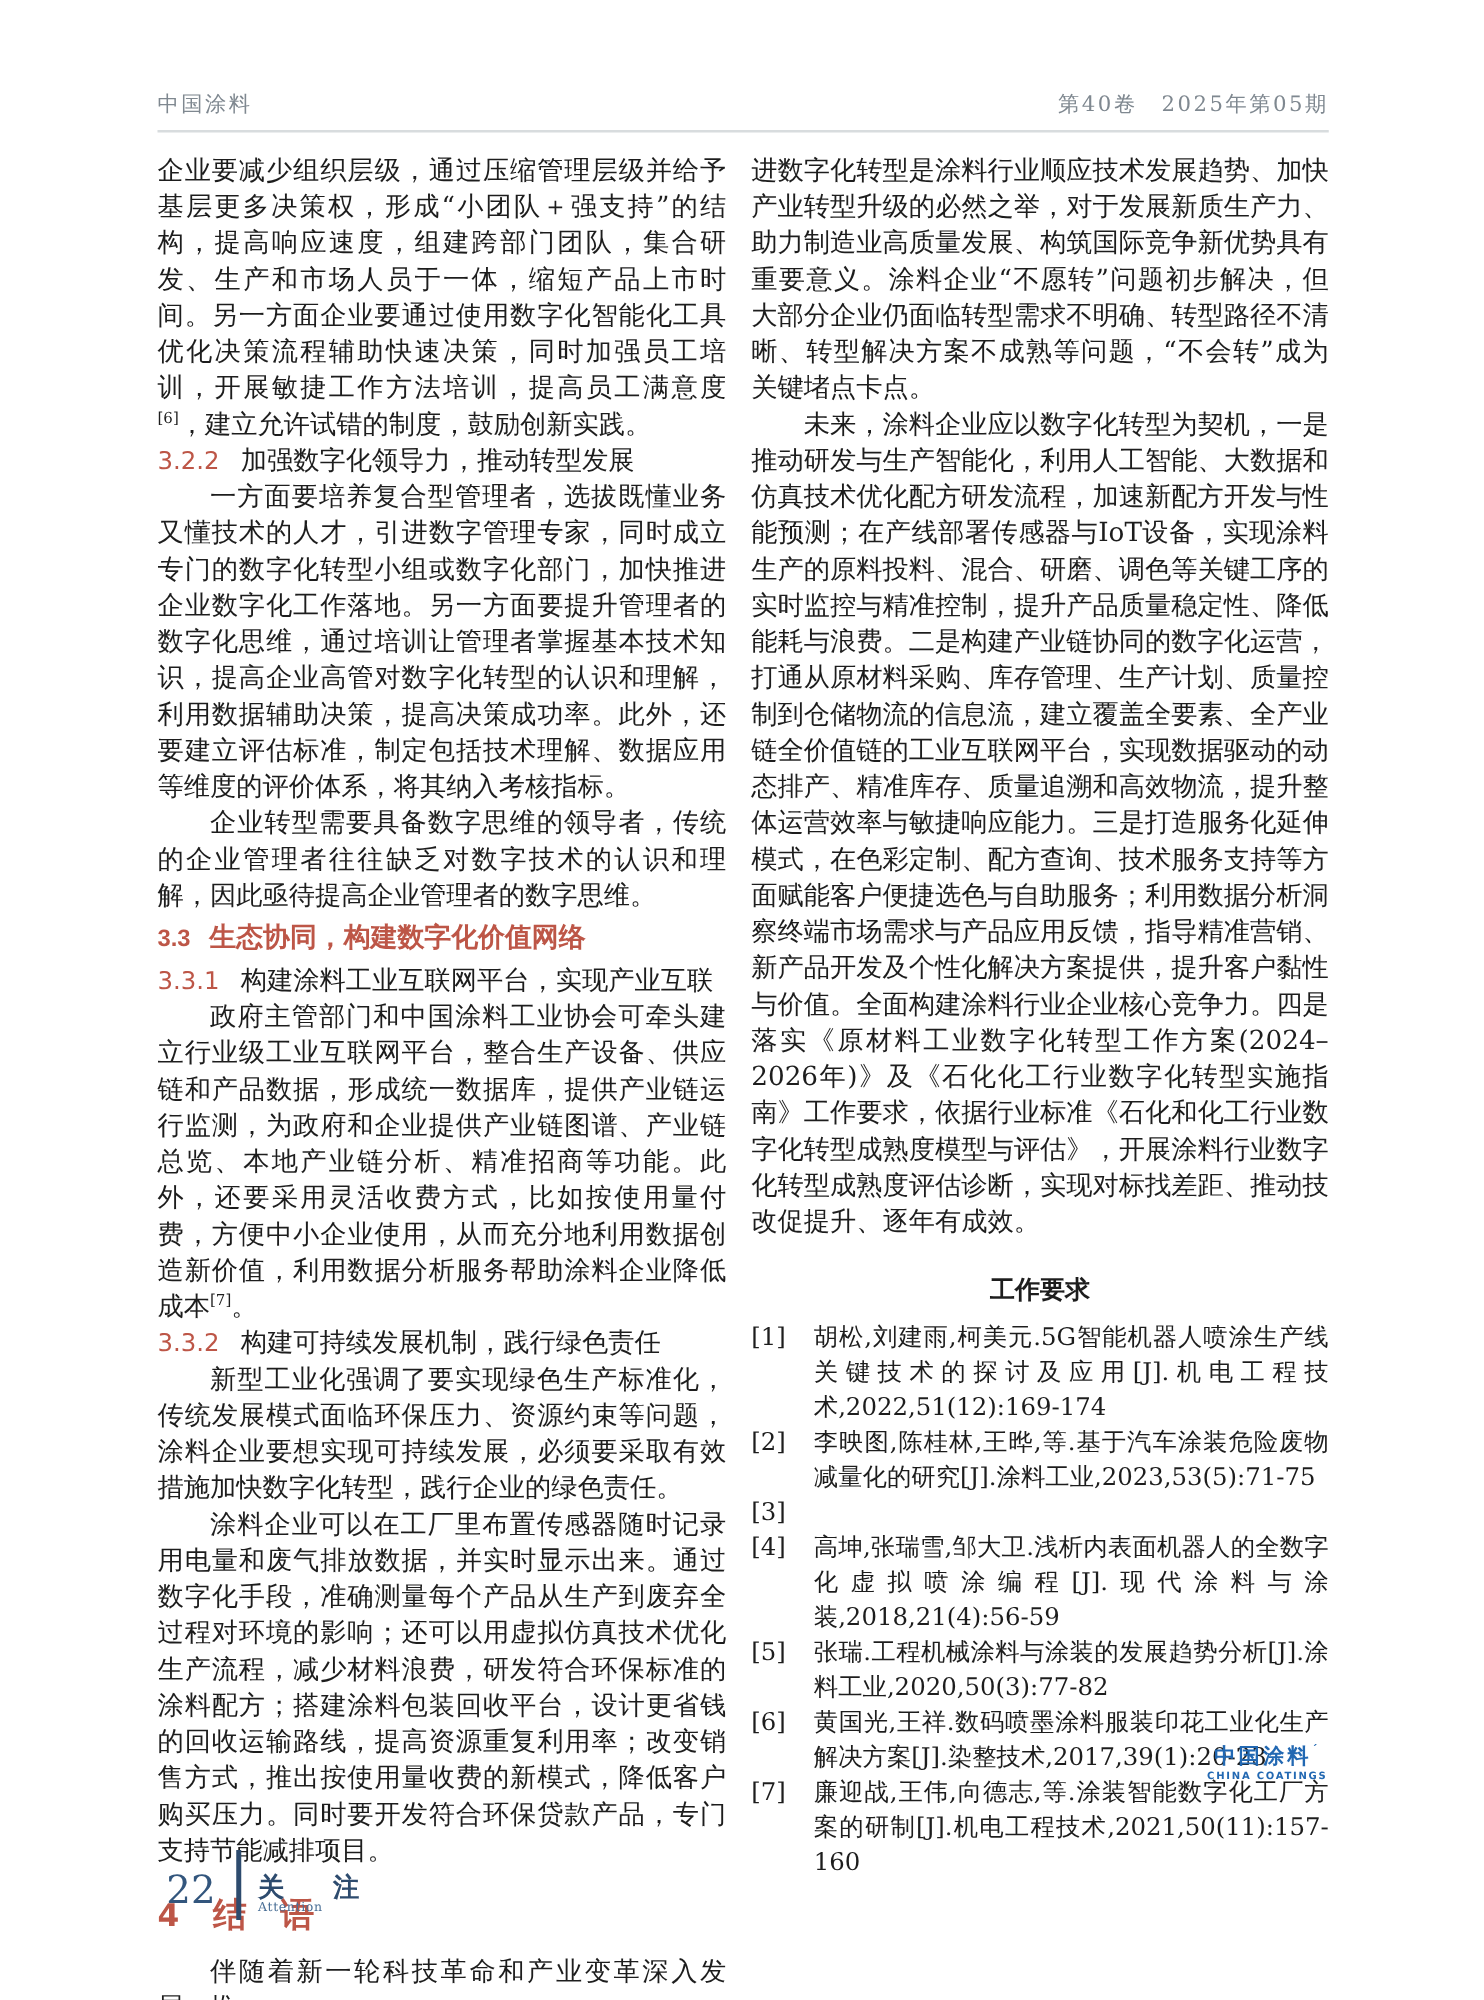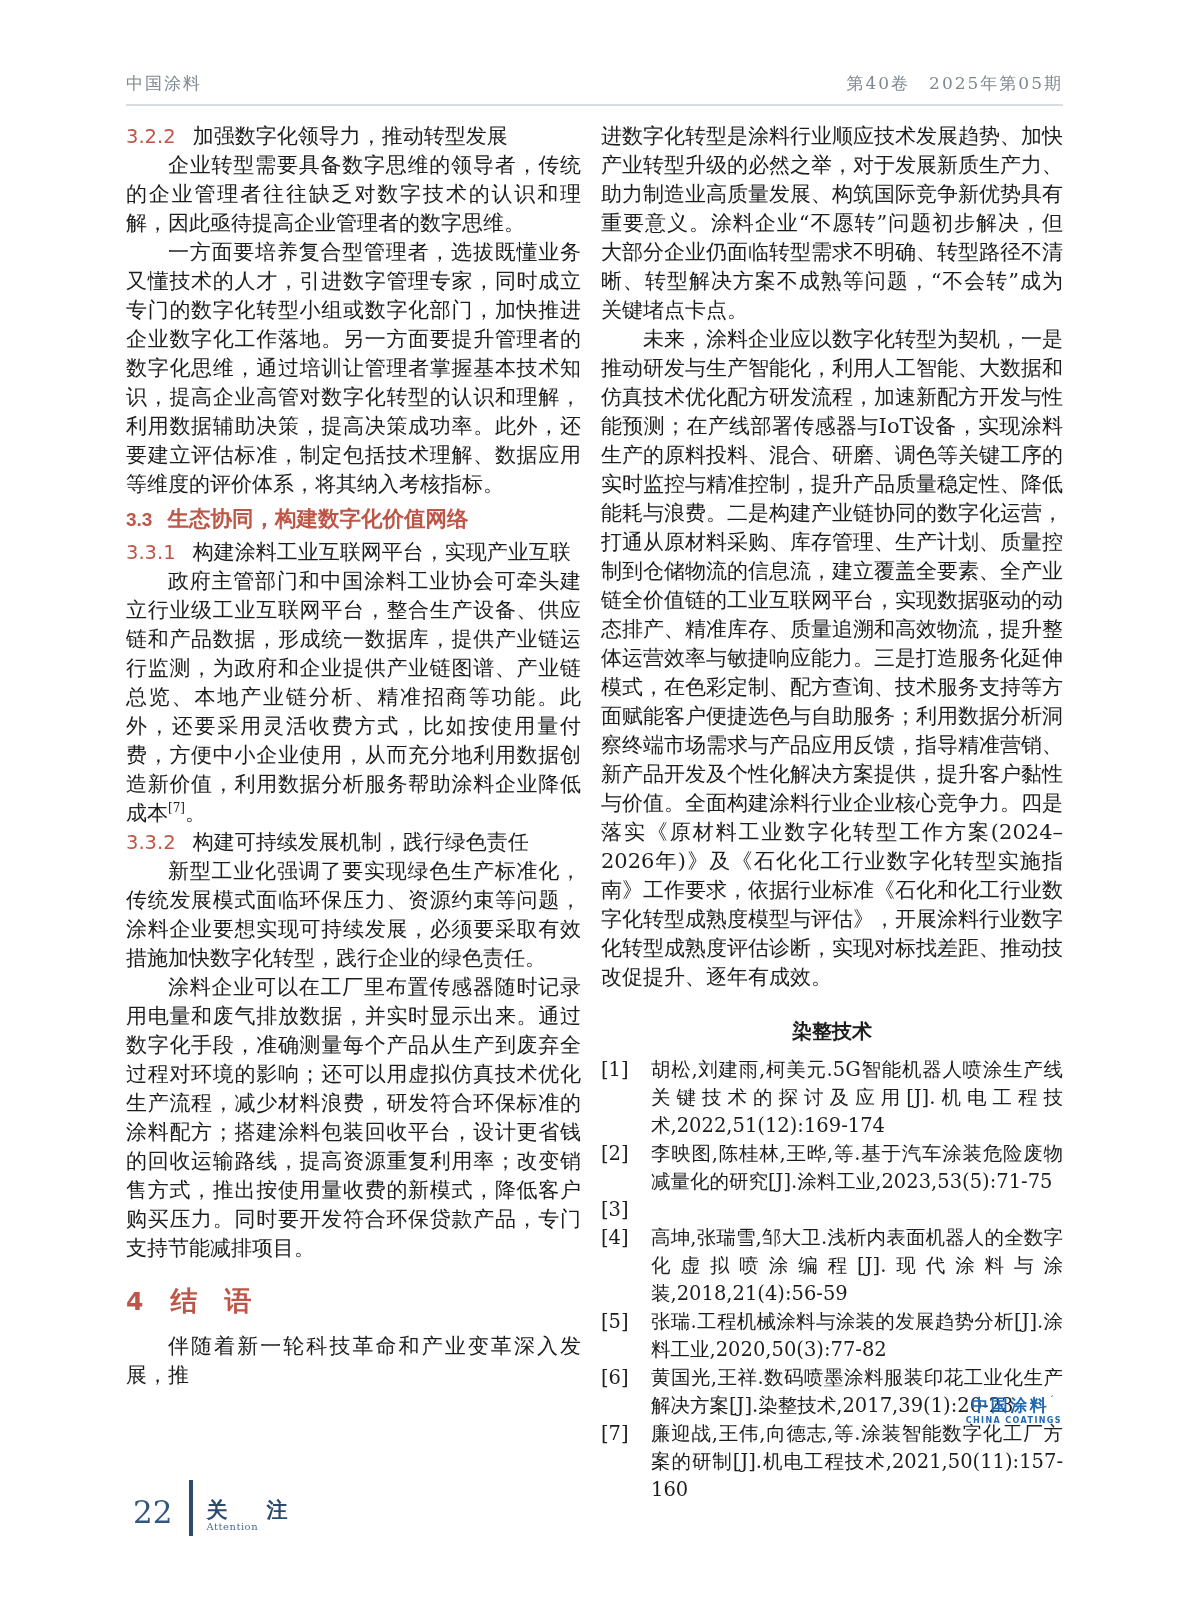--- a/index.html
+++ b/index.html
@@ -67,43 +67,44 @@
 <div class="page">
 
   <div class="header">
     <span>中国涂料</span>
     <span>第40卷　2025年第05期</span>
   </div>
 
   <div class="columns">
 
     <div class="col col-left">
+      <p class="body cont"><span>企业要减少组织层级，通过压缩管理层级并给予基层更多决策权，形成“小团队＋强支持”的结构，提高响应速度，组建跨部门团队，集合研发、生产和市场人员于一体，缩短产品上市时间。另一方面企业要通过使用数字化智能化工具优化决策流程辅助快速决策，同时加强员工培训，开展敏捷工作方法培训，提高员工满意度</span><sup class="refmark">[6]</sup><span>，建立允许试错的制度，鼓励创新实践。</span></p>
 
       <h4 class="h-sub"><span class="num">3.2.2</span><span>加强数字化领导力，推动转型发展</span></h4>
+      <p class="body">一方面要培养复合型管理者，选拔既懂业务又懂技术的人才，引进数字管理专家，同时成立专门的数字化转型小组或数字化部门，加快推进企业数字化工作落地。另一方面要提升管理者的数字化思维，通过培训让管理者掌握基本技术知识，提高企业高管对数字化转型的认识和理解，利用数据辅助决策，提高决策成功率。此外，还要建立评估标准，制定包括技术理解、数据应用等维度的评价体系，将其纳入考核指标。</p>
       <p class="body">企业转型需要具备数字思维的领导者，传统的企业管理者往往缺乏对数字技术的认识和理解，因此亟待提高企业管理者的数字思维。</p>
-      <p class="body">一方面要培养复合型管理者，选拔既懂业务又懂技术的人才，引进数字管理专家，同时成立专门的数字化转型小组或数字化部门，加快推进企业数字化工作落地。另一方面要提升管理者的数字化思维，通过培训让管理者掌握基本技术知识，提高企业高管对数字化转型的认识和理解，利用数据辅助决策，提高决策成功率。此外，还要建立评估标准，制定包括技术理解、数据应用等维度的评价体系，将其纳入考核指标。</p>
 
       <h3 class="h-sec"><span class="num">3.3</span><span>生态协同，构建数字化价值网络</span></h3>
 
       <h4 class="h-sub"><span class="num">3.3.1</span><span>构建涂料工业互联网平台，实现产业互联</span></h4>
       <p class="body"><span>政府主管部门和中国涂料工业协会可牵头建立行业级工业互联网平台，整合生产设备、供应链和产品数据，形成统一数据库，提供产业链运行监测，为政府和企业提供产业链图谱、产业链总览、本地产业链分析、精准招商等功能。此外，还要采用灵活收费方式，比如按使用量付费，方便中小企业使用，从而充分地利用数据创造新价值，利用数据分析服务帮助涂料企业降低成本</span><sup class="refmark">[7]</sup><span>。</span></p>
 
       <h4 class="h-sub"><span class="num">3.3.2</span><span>构建可持续发展机制，践行绿色责任</span></h4>
       <p class="body">新型工业化强调了要实现绿色生产标准化，传统发展模式面临环保压力、资源约束等问题，涂料企业要想实现可持续发展，必须要采取有效措施加快数字化转型，践行企业的绿色责任。</p>
       <p class="body">涂料企业可以在工厂里布置传感器随时记录用电量和废气排放数据，并实时显示出来。通过数字化手段，准确测量每个产品从生产到废弃全过程对环境的影响；还可以用虚拟仿真技术优化生产流程，减少材料浪费，研发符合环保标准的涂料配方；搭建涂料包装回收平台，设计更省钱的回收运输路线，提高资源重复利用率；改变销售方式，推出按使用量收费的新模式，降低客户购买压力。同时要开发符合环保贷款产品，专门支持节能减排项目。</p>
 
       <h2 class="h-chap"><span class="num">4</span><span>结　语</span></h2>
       <p class="body">伴随着新一轮科技革命和产业变革深入发展，推</p>
     </div>
 
     <div class="col col-right">
       <p class="body cont">进数字化转型是涂料行业顺应技术发展趋势、加快产业转型升级的必然之举，对于发展新质生产力、助力制造业高质量发展、构筑国际竞争新优势具有重要意义。涂料企业“不愿转”问题初步解决，但大部分企业仍面临转型需求不明确、转型路径不清晰、转型解决方案不成熟等问题，“不会转”成为关键堵点卡点。</p>
       <p class="body">未来，涂料企业应以数字化转型为契机，一是推动研发与生产智能化，利用人工智能、大数据和仿真技术优化配方研发流程，加速新配方开发与性能预测；在产线部署传感器与IoT设备，实现涂料生产的原料投料、混合、研磨、调色等关键工序的实时监控与精准控制，提升产品质量稳定性、降低能耗与浪费。二是构建产业链协同的数字化运营，打通从原材料采购、库存管理、生产计划、质量控制到仓储物流的信息流，建立覆盖全要素、全产业链全价值链的工业互联网平台，实现数据驱动的动态排产、精准库存、质量追溯和高效物流，提升整体运营效率与敏捷响应能力。三是打造服务化延伸模式，在色彩定制、配方查询、技术服务支持等方面赋能客户便捷选色与自助服务；利用数据分析洞察终端市场需求与产品应用反馈，指导精准营销、新产品开发及个性化解决方案提供，提升客户黏性与价值。全面构建涂料行业企业核心竞争力。四是落实《原材料工业数字化转型工作方案(2024–2026年)》及《石化化工行业数字化转型实施指南》工作要求，依据行业标准《石化和化工行业数字化转型成熟度模型与评估》，开展涂料行业数字化转型成熟度评估诊断，实现对标找差距、推动技改促提升、逐年有成效。</p>
 
-      <div class="refs-title">染整技术</div>
+      <div class="refs-title">工作要求</div>
 
       <div class="ref-item">
           <span class="ref-label">[1]</span>
           <span class="ref-text">胡松,刘建雨,柯美元.5G智能机器人喷涂生产线关键技术的探讨及应用[J].机电工程技术,2022,51(12):169-174</span>
         </div>
       <div class="ref-item">
           <span class="ref-label">[2]</span>
           <span class="ref-text">李映图,陈桂林,王晔,等.基于汽车涂装危险废物减量化的研究[J].涂料工业,2023,53(5):71-75</span>
         </div>
       <div class="ref-item">

